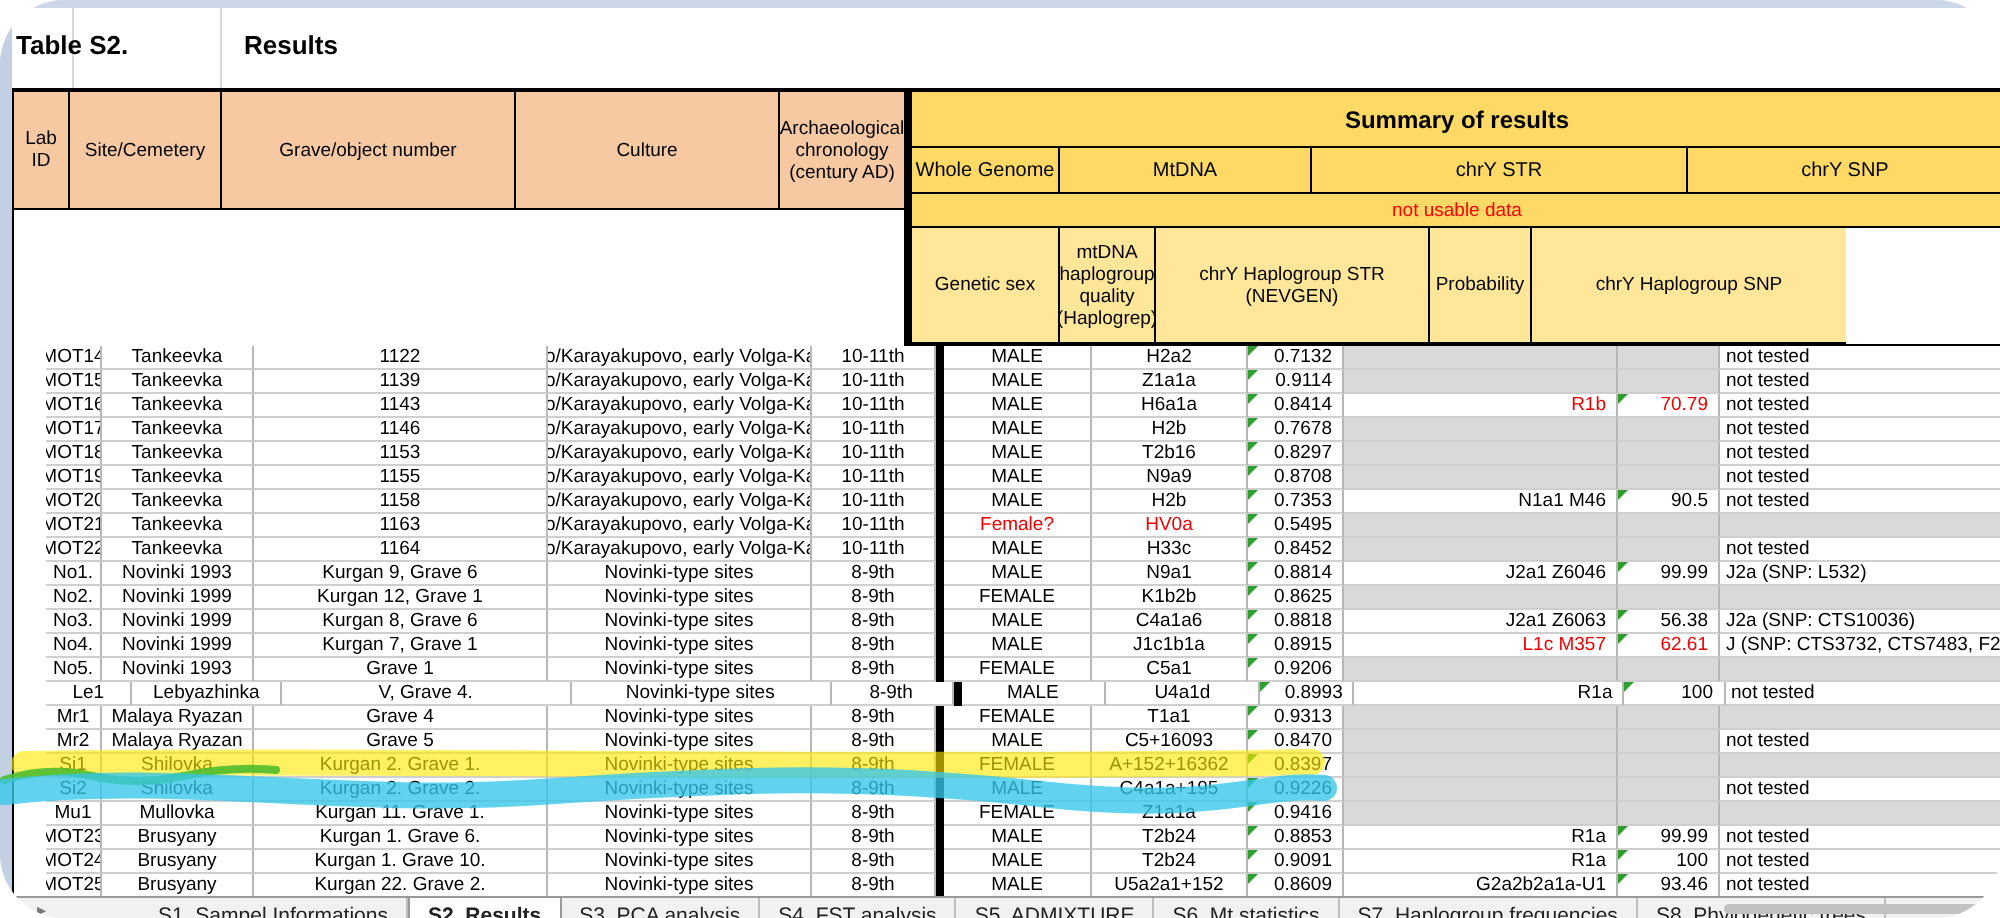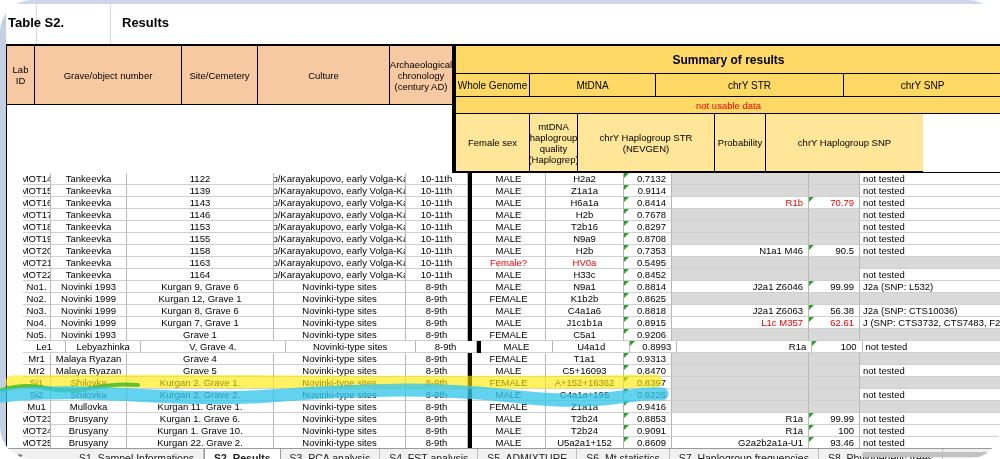--- a/index.html
+++ b/index.html
@@ -66,38 +66,38 @@
     <div class="title-grid" style="left:104px"></div>
     <span class="title-label" style="left:2px">Table S2.</span>
     <span class="title-label" style="left:116px">Results</span>
   </div>
 
   <div class="table">
     <div class="hdr">
       <div class="hdr-left">
         <div class="sub-orange">
           <div class="hcell" style="width:28px">Lab ID</div>
+          <div class="hcell" style="width:76px">Site/Cemetery</div>
           <div class="hcell" style="width:147px">Grave/object number</div>
-          <div class="hcell" style="width:76px">Site/Cemetery</div>
           <div class="hcell" style="width:132px">Culture</div>
           <div class="hcell" style="width:62px;border-right:none">Archaeological chronology (century AD)</div>
         </div>
       </div>
       <div class="divider"></div>
       <div class="hdr-right">
         <div class="summary-title gold">Summary of results</div>
         <div class="group-row">
           <div class="gcell gold" style="width:74px">Whole Genome</div>
           <div class="gcell gold" style="width:126px">MtDNA</div>
           <div class="gcell gold" style="width:188px">chrY STR</div>
           <div class="gcell gold" style="width:157px;border-right:none">chrY SNP</div>
         </div>
         <div class="notusable gold">not usable data</div>
         <div class="sub-gold">
-          <div class="hcell y" style="width:74px">Female sex</div>
+          <div class="hcell y" style="width:74px">Genetic sex</div>
           <div class="hcell y" style="width:48px">mtDNA haplogroup quality (Haplogrep)</div>
           <div class="hcell y" style="width:137px">chrY Haplogroup STR (NEVGEN)</div>
           <div class="hcell y" style="width:51px">Probability</div>
           <div class="hcell y" style="width:157px;border-right:none">chrY Haplogroup SNP</div>
         </div>
       </div>
     </div>
     <div id="rows">
         <div class="drow">
           <div class="cell " style="width: 28px;">

